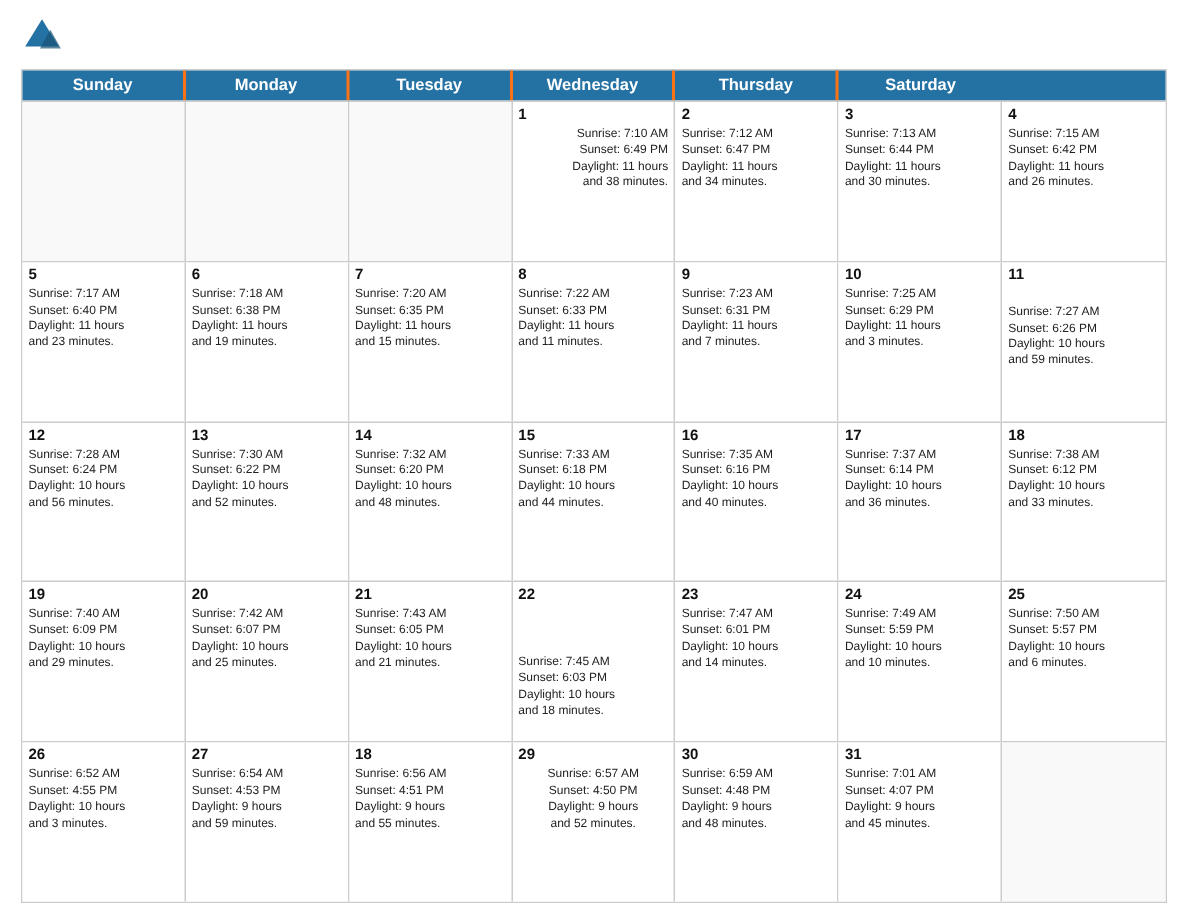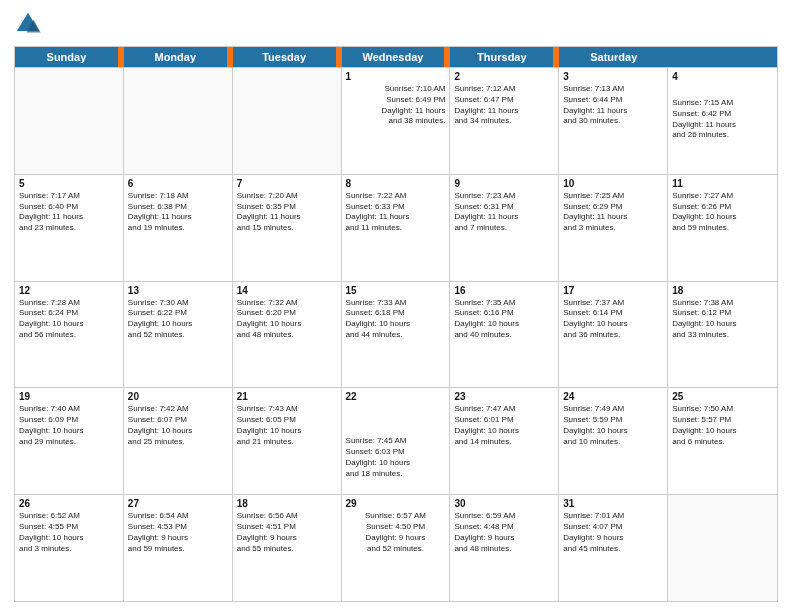--- a/index.html
+++ b/index.html
@@ -69,21 +69,21 @@
       display: grid;
       grid-template-columns: repeat(7, 1fr);
       background: #2471a3;
     }
     .cal-header-cell {
       color: #fff;
       font-size: 11px;
       font-weight: bold;
       text-align: center;
       padding: 4px 2px;
-      border-right: 6px solid #f97316;
+      border-right: 2px solid #f97316;
     }
     .cal-header-cell:last-child { border-right: none; }
     .cal-body {
       flex: 1;
       display: flex;
       flex-direction: column;
     }
     .cal-row {
       display: grid;
       grid-template-columns: repeat(7, 1fr);
@@ -164,21 +164,21 @@
           </div>
           <div class="cal-cell">
             <div class="day-num">3</div>
             <div class="cell-info" style="white-space: pre-line;">Sunrise: 7:13 AM
 Sunset: 6:44 PM
 Daylight: 11 hours
 and 30 minutes.</div>
           </div>
           <div class="cal-cell">
             <div class="day-num">4</div>
-            <div class="cell-info" style="white-space: pre-line; margin-top: 14px;">Sunrise: 7:15 AM
+            <div class="cell-info" style="white-space: pre-line;">Sunrise: 7:15 AM
 Sunset: 6:42 PM
 Daylight: 11 hours
 and 26 minutes.</div>
           </div>
         </div>
         <div class="cal-row">
           <div class="cal-cell">
             <div class="day-num">5</div>
             <div class="cell-info" style="white-space: pre-line;">Sunrise: 7:17 AM
 Sunset: 6:40 PM
@@ -215,21 +215,21 @@
           </div>
           <div class="cal-cell">
             <div class="day-num">10</div>
             <div class="cell-info" style="white-space: pre-line;">Sunrise: 7:25 AM
 Sunset: 6:29 PM
 Daylight: 11 hours
 and 3 minutes.</div>
           </div>
           <div class="cal-cell">
             <div class="day-num">11</div>
-            <div class="cell-info" style="white-space: pre-line;">Sunrise: 7:27 AM
+            <div class="cell-info" style="white-space: pre-line; margin-top: 12px;">Sunrise: 7:27 AM
 Sunset: 6:26 PM
 Daylight: 10 hours
 and 59 minutes.</div>
           </div>
         </div>
         <div class="cal-row">
           <div class="cal-cell">
             <div class="day-num">12</div>
             <div class="cell-info" style="white-space: pre-line;">Sunrise: 7:28 AM
 Sunset: 6:24 PM

